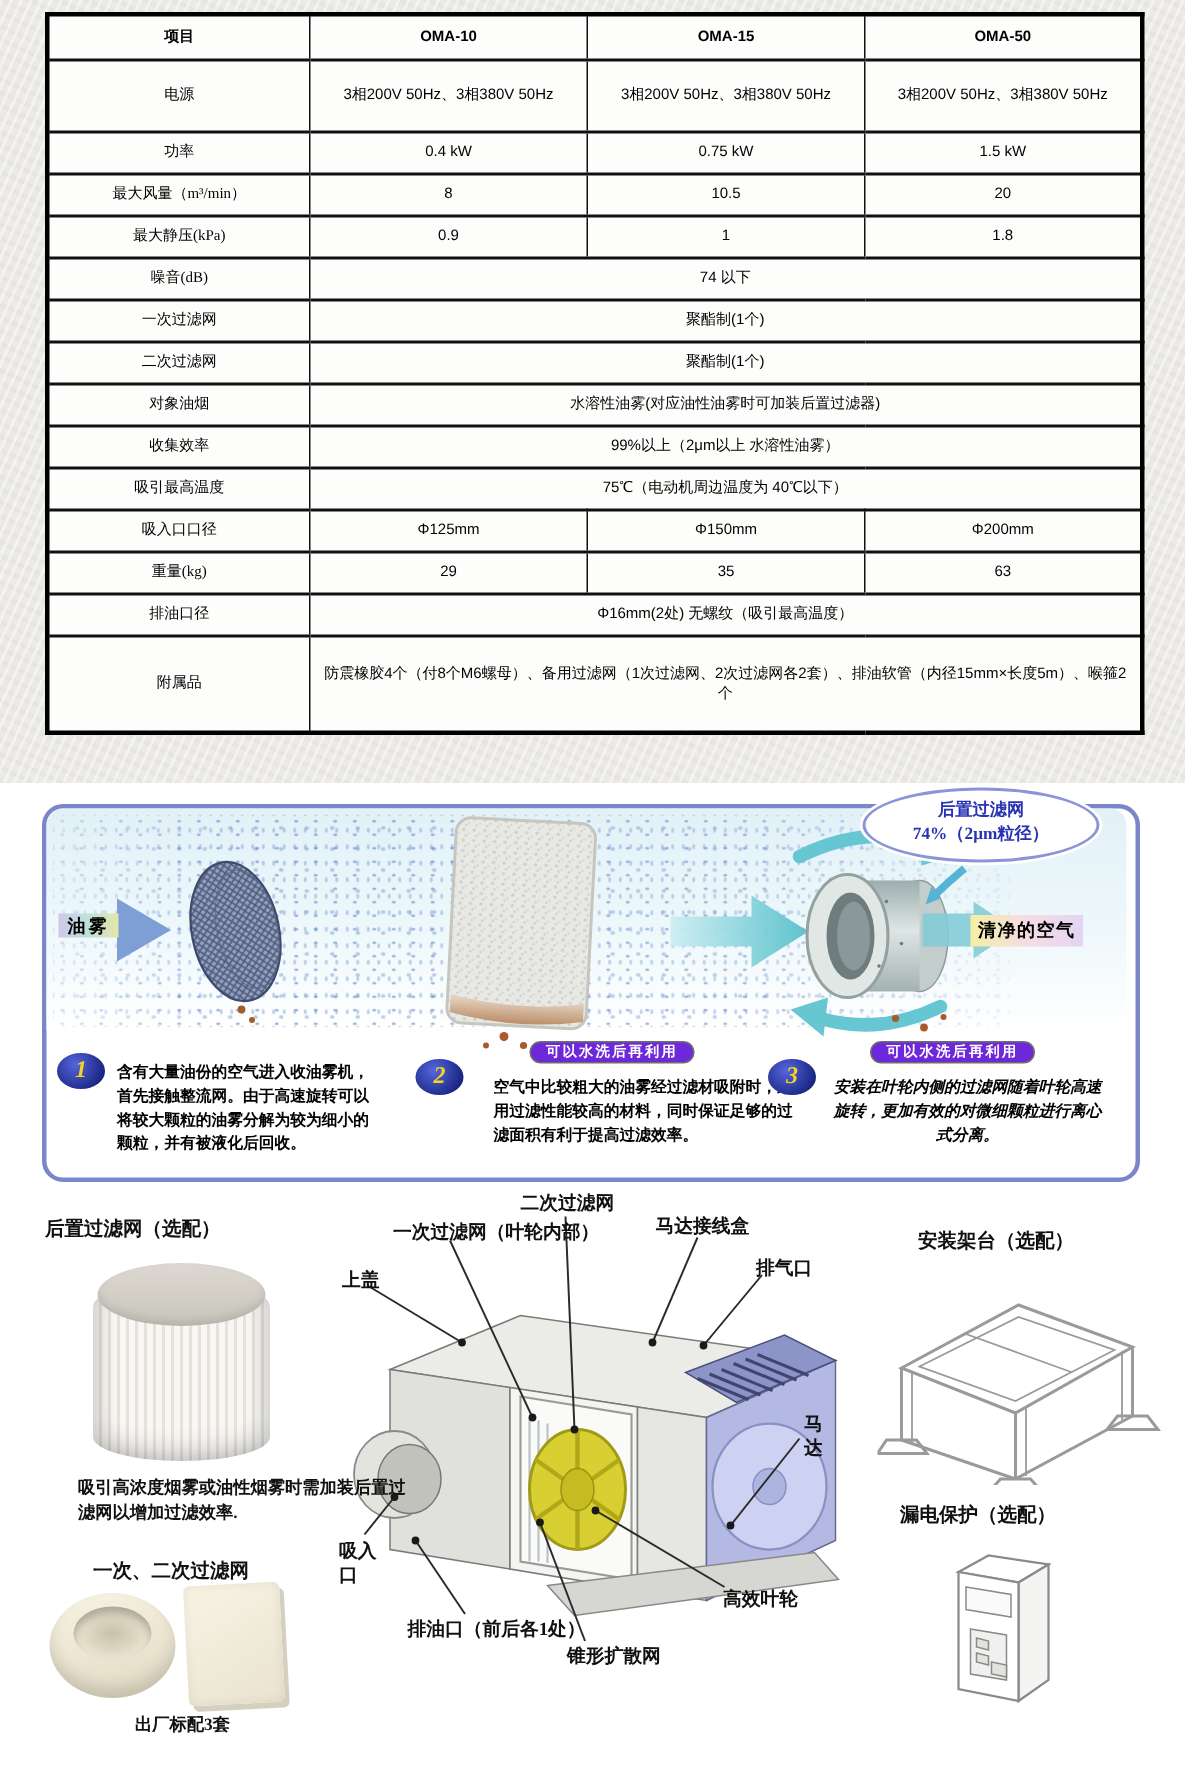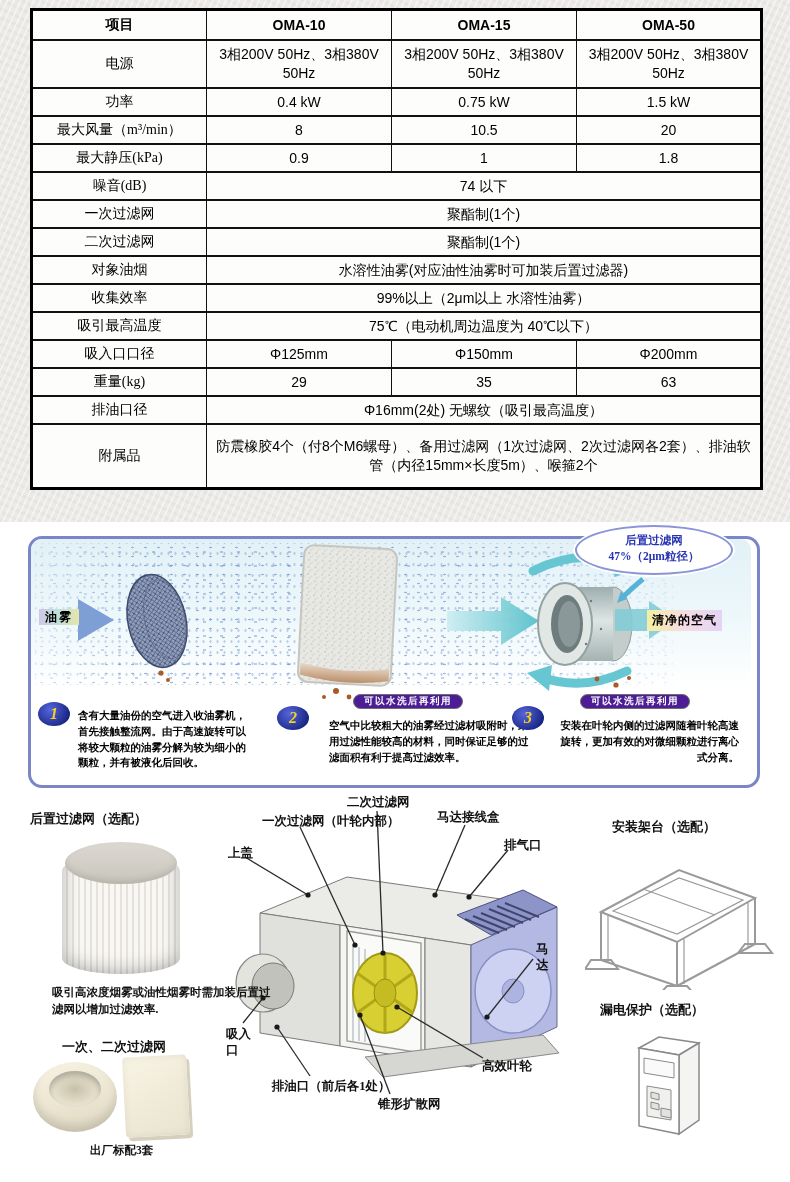--- a/index.html
+++ b/index.html
@@ -6,21 +6,21 @@
   .page{position:relative;width:790px;height:1182px;background:#ffffff;overflow:hidden;
         font-family:"Liberation Sans",sans-serif;color:#000;}
   
   .top-bg{position:absolute;left:0;top:0;width:790px;height:522px;background-color:#ebeae6;
     background-image:repeating-linear-gradient(115deg,rgba(255,255,255,.45) 0 2px,rgba(0,0,0,0) 2px 6px),
                      repeating-linear-gradient(25deg,rgba(0,0,0,.025) 0 3px,rgba(0,0,0,0) 3px 8px);}
   
   table.spec{position:absolute;left:30px;top:8px;width:730px;border-collapse:collapse;
     background:#fdfdfc;table-layout:fixed;border:3px solid #000;}
   .spec td{border:1px solid #111;border-top-width:2px;border-bottom-width:2px;
-    text-align:center;vertical-align:middle;font-size:14px;padding:1px 6px;line-height:1.35;}
+    text-align:center;vertical-align:middle;font-size:10px;padding:1px 6px;line-height:1.35;}
   .spec td.lbl{font-family:"Liberation Serif",serif;}
   .spec tr.h28 td{height:26px}.spec tr.h46 td{height:44px}.spec tr.h27 td{height:24px}
   .spec tr.h62 td{height:60px}
   .spec tr.head td{font-weight:bold;}
   
   .panel{position:absolute;left:28px;top:536px;width:726px;height:246px;border:3px solid #7b86c8;
     border-radius:14px;background:#fff;z-index:1;}
   .wash{position:absolute;left:0;top:0;width:720px;height:148px;border-radius:11px 11px 0 0;
     background:linear-gradient(180deg,#e2f1f7 0%,#eef8fb 55%,#ffffff 100%);}
   .speckles{position:absolute;left:4px;top:4px;width:640px;height:142px;
@@ -36,32 +36,32 @@
     font:bold 12px "Liberation Serif",serif;text-align:center;line-height:16px;letter-spacing:2px;}
   .arrow-left{position:absolute;left:47px;top:60px;width:0;height:0;z-index:3;
     border-left:36px solid #7e9ed6;border-top:21px solid transparent;border-bottom:21px solid transparent;}
   .bubble{position:absolute;left:544px;top:-14px;width:158px;height:50px;background:#fff;z-index:5;
     border:2px solid #8a94d8;border-radius:50%;box-shadow:0 0 0 2px #fff;text-align:center;padding-top:6px;
     box-sizing:border-box;}
   .bubble div{font:bold 11.5px "Liberation Serif",serif;color:#2733b2;line-height:1.35;}
   .outlet-label{position:absolute;left:616px;top:71px;z-index:4;padding:2px 5px;
     background:linear-gradient(90deg,#f4efa2,#f6dce4,#e4d4f4);
     font:bold 12px "Liberation Serif",serif;letter-spacing:1px;}
-  .pill{position:absolute;height:13px;line-height:13px;padding:0 10px;z-index:4;background:#4c1d95;
+  .pill{position:absolute;height:13px;line-height:13px;padding:0 10px;z-index:4;background:#6d28d9;
     border:1px solid #6e6e6a;border-radius:8px;color:#fff;font:bold 9.5px "Liberation Sans",sans-serif;
     letter-spacing:1.5px;white-space:nowrap;}
   .pill2{left:322px;top:155px;} .pill3{left:549px;top:155px;}
   .badge{position:absolute;width:32px;height:24px;border-radius:50%;z-index:4;
     background:radial-gradient(circle at 38% 32%,#5565dd,#17247f 78%);
     color:#f6d31c;font:bold italic 16px "Liberation Serif",serif;
     display:flex;align-items:center;justify-content:center;}
   .b1{left:7px;top:163px;} .b2{left:246px;top:167px;} .b3{left:481px;top:167px;}
   .step-text{position:absolute;font:bold 10.5px "Liberation Serif",serif;line-height:1.5;color:#000;z-index:4;}
   .t1{left:47px;top:169px;width:172px;} .t2{left:298px;top:179px;width:204px;}
-  .t3{left:520px;top:179px;width:188px;text-align:right;}
+  .t3{left:520px;top:179px;width:188px;text-align:center;font-style:italic;}
   
   .part-title{position:absolute;font:bold 13px "Liberation Serif",serif;color:#111;z-index:3;}
   .part-note{position:absolute;font:bold 11.5px "Liberation Serif",serif;color:#111;line-height:1.5;z-index:3;}
   .co{position:absolute;font:bold 12.5px "Liberation Serif",serif;color:#111;line-height:1.3;z-index:3;}
   
   .cyl-photo{position:absolute;left:62px;top:842px;width:118px;height:140px;}
   .cyl-body{position:absolute;left:0;top:22px;width:118px;height:110px;
     background:repeating-linear-gradient(90deg,#f8f7f4 0 4px,#e4e2db 4px 6px);
     border-radius:8px 8px 50% 50% / 8px 8px 16px 16px;
     box-shadow:inset 0 -9px 14px rgba(0,0,0,.13),inset 9px 0 10px rgba(0,0,0,.07),inset -9px 0 10px rgba(0,0,0,.07);}
@@ -228,21 +228,21 @@
       <polygon points="596,60 586,64 590,52" fill="#55b4d6"></polygon>
       <polygon points="584,70 618,70 618,62 646,81 618,100 618,92 584,92" fill="#84ccd6" opacity=".9"></polygon>
       <circle cx="566" cy="140" r="2.4" fill="#a85a28"></circle>
         <circle cx="585" cy="146" r="2.6" fill="#a85a28"></circle>
       <circle cx="598" cy="139" r="2" fill="#a85a28"></circle>
     </svg>
     <div class="inlet-label">油雾</div>
     <div class="arrow-left"></div>
     <div class="bubble">
       <div>后置过滤网</div>
-      <div>47%（2μm粒径）</div>
+      <div>74%（2μm粒径）</div>
     </div>
     <div class="outlet-label">清净的空气</div>
     <div class="pill pill2">可以水洗后再利用</div>
     <div class="pill pill3">可以水洗后再利用</div>
     <div class="badge b1">1</div>
     <div class="step-text t1">含有大量油份的空气进入收油雾机，首先接触整流网。由于高速旋转可以将较大颗粒的油雾分解为较为细小的颗粒，并有被液化后回收。</div>
     <div class="badge b2">2</div>
     <div class="step-text t2">空气中比较粗大的油雾经过滤材吸附时，采用过滤性能较高的材料，同时保证足够的过滤面积有利于提高过滤效率。</div>
     <div class="badge b3">3</div>
     <div class="step-text t3">安装在叶轮内侧的过滤网随着叶轮高速旋转，更加有效的对微细颗粒进行离心式分离。</div>

